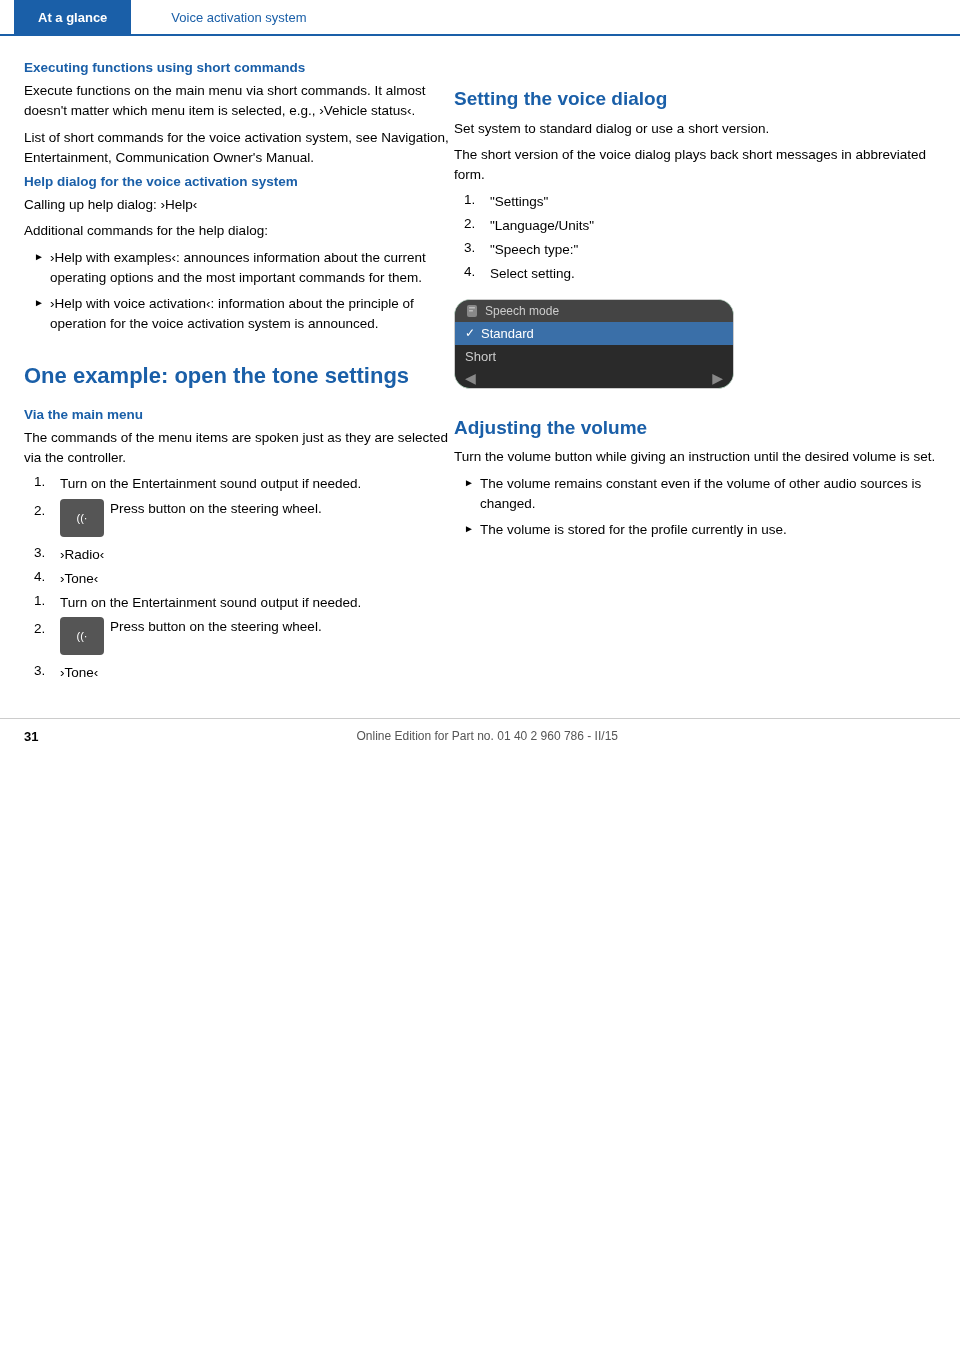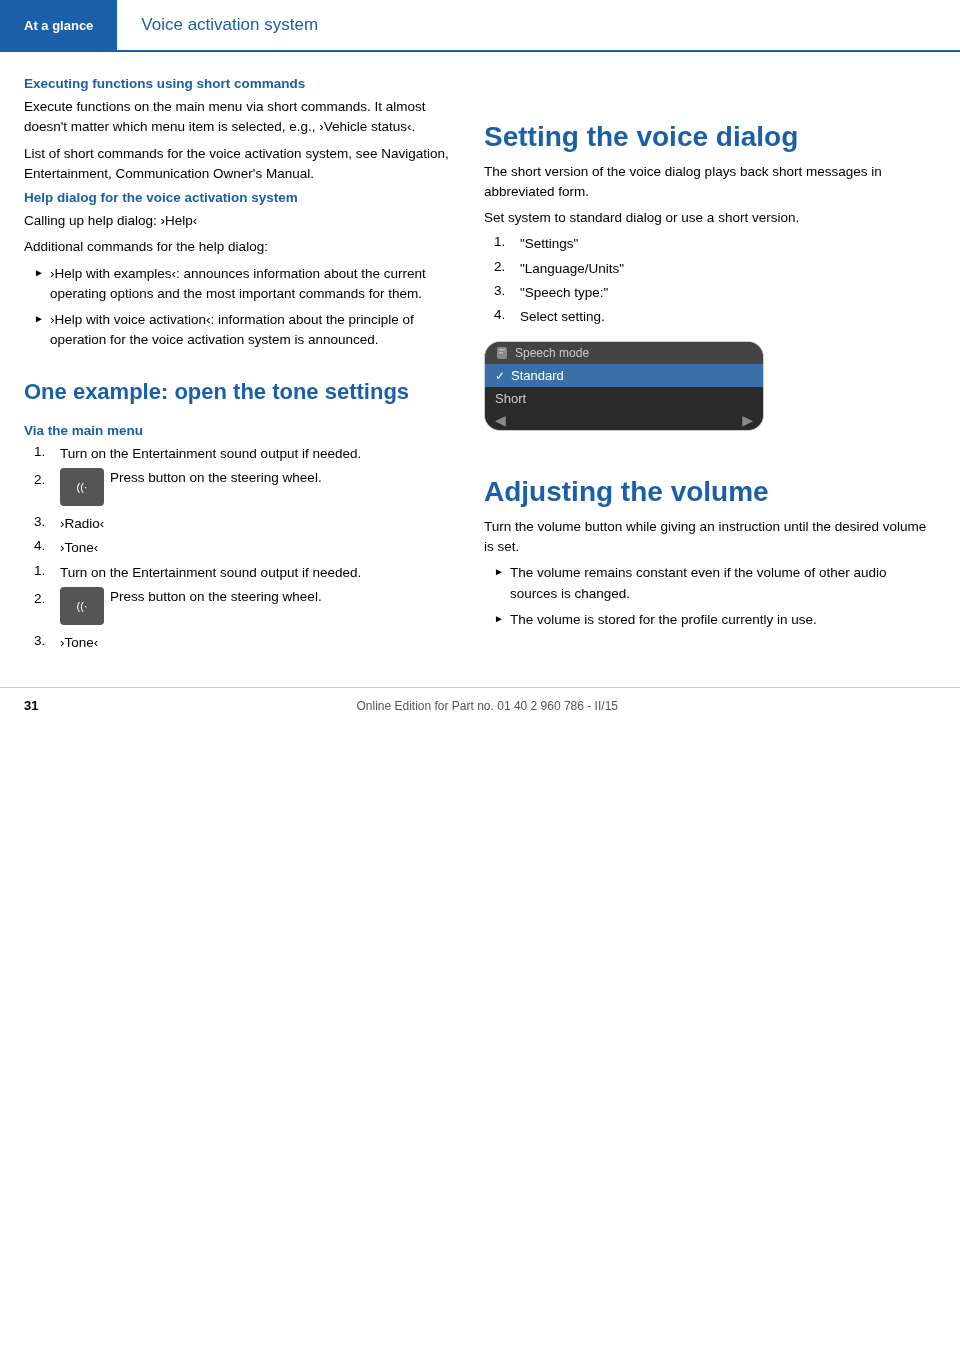--- a/index.html
+++ b/index.html
@@ -9,47 +9,48 @@
       background: #fff;
       color: #000;
       width: 960px;
       min-height: 1362px;
     }
 
     
     .header {
       display: flex;
       border-bottom: 2px solid #1a5fa8;
-      height: 52px;
-      align-items: center;
+      height: 36px;
+      align-items: center;
+      padding-left: 14px;
     }
     .header-tab-active {
       background: #1a5fa8;
       color: #fff;
       padding: 0 24px;
       height: 100%;
       display: flex;
       align-items: center;
       font-size: 13px;
       font-weight: bold;
     }
     .header-tab-inactive {
       color: #1a5fa8;
       padding: 0 24px;
       height: 100%;
       display: flex;
       align-items: center;
-      font-size: 17px;
+      font-size: 13px;
+      margin-left: 16px;
     }
 
     
     .content {
       display: flex;
       padding: 24px 24px 0 24px;
-      gap: 30px;
     }
     .col-left {
       flex: 0 0 430px;
       max-width: 430px;
     }
     .col-right {
       flex: 1;
     }
 
     
@@ -68,23 +69,23 @@
       color: #1a5fa8;
       font-size: 22px;
       font-weight: bold;
       margin-top: 28px;
       margin-bottom: 8px;
       line-height: 1.2;
     }
 
     .section-heading-large-right {
       color: #1a5fa8;
-      font-size: 28px;
-      font-weight: bold;
-      margin-top: 44px;
+      font-size: 19px;
+      font-weight: bold;
+      margin-top: 28px;
       margin-bottom: 8px;
       line-height: 1.2;
     }
 
     
     .body-text {
       font-size: 13.5px;
       line-height: 1.5;
       margin-bottom: 6px;
       color: #000;
@@ -257,20 +258,21 @@
       <div class="bullet-item">
         <span class="bullet-arrow">►</span>
         <span class="bullet-text">›Help with voice activation‹: information about the principle of operation for the voice activation system is announced.</span>
       </div>
     </div>
 
     <div>
       <div class="section-heading-large">One example: open the tone settings</div>
 
       <div class="section-heading-blue">Via the main menu</div>
+      <p class="body-text">The commands of the menu items are spoken just as they are selected via the controller.</p>
 
       <div class="numbered-item">
         <span class="number-label">1.</span>
         <span class="number-text">Turn on the Entertainment sound output if needed.</span>
       </div>
       <div class="numbered-item-icon">
         <span class="number-label-icon">2.</span>
         <span class="steering-btn-icon"></span>
         <span class="number-text">Press button on the steering wheel.</span>
       </div>
@@ -298,22 +300,22 @@
         <span class="number-text">›Tone‹</span>
       </div>
     </div>
 
   </div>
 
   <div class="col-right">
 
     <div>
       <div class="section-heading-large-right">Setting the voice dialog</div>
+      <p class="body-text">Set system to standard dialog or use a short version.</p>
       <p class="body-text">The short version of the voice dialog plays back short messages in abbreviated form.</p>
-      <p class="body-text">Set system to standard dialog or use a short version.</p>
 
       <div class="numbered-item">
         <span class="number-label">1.</span>
         <span class="number-text">"Settings"</span>
       </div>
       <div class="numbered-item">
         <span class="number-label">2.</span>
         <span class="number-text">"Language/Units"</span>
       </div>
       <div class="numbered-item">

